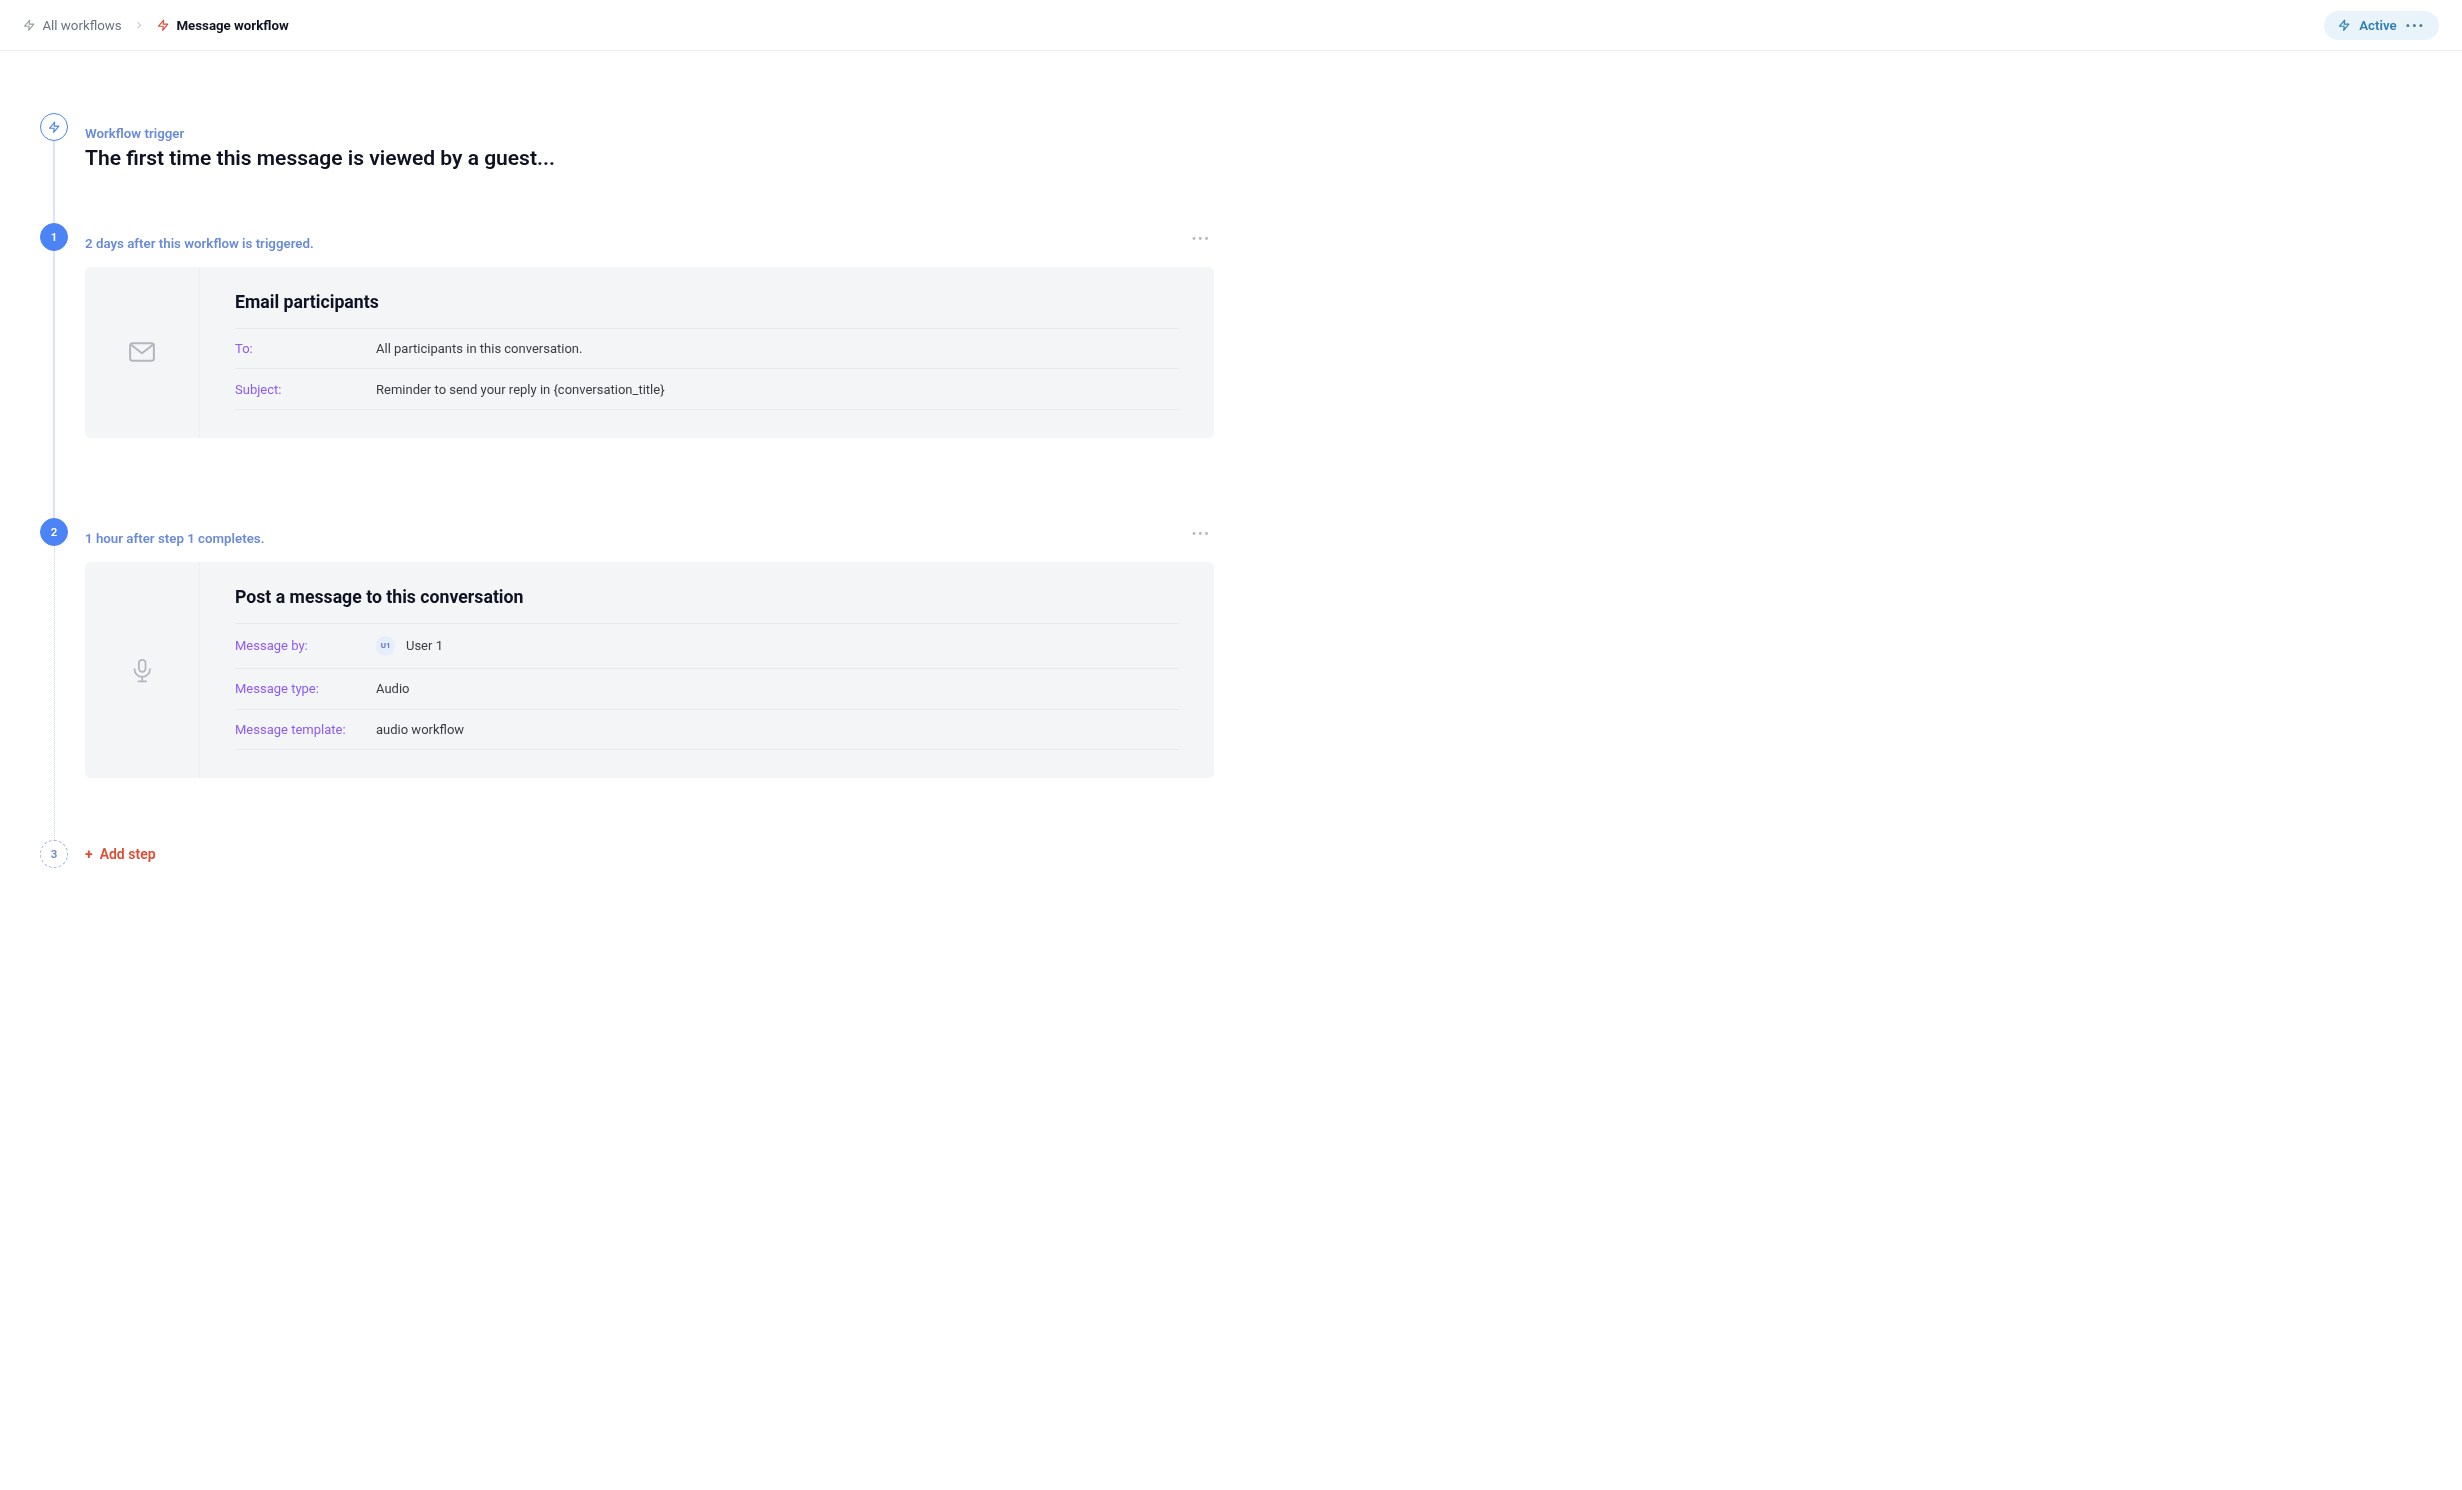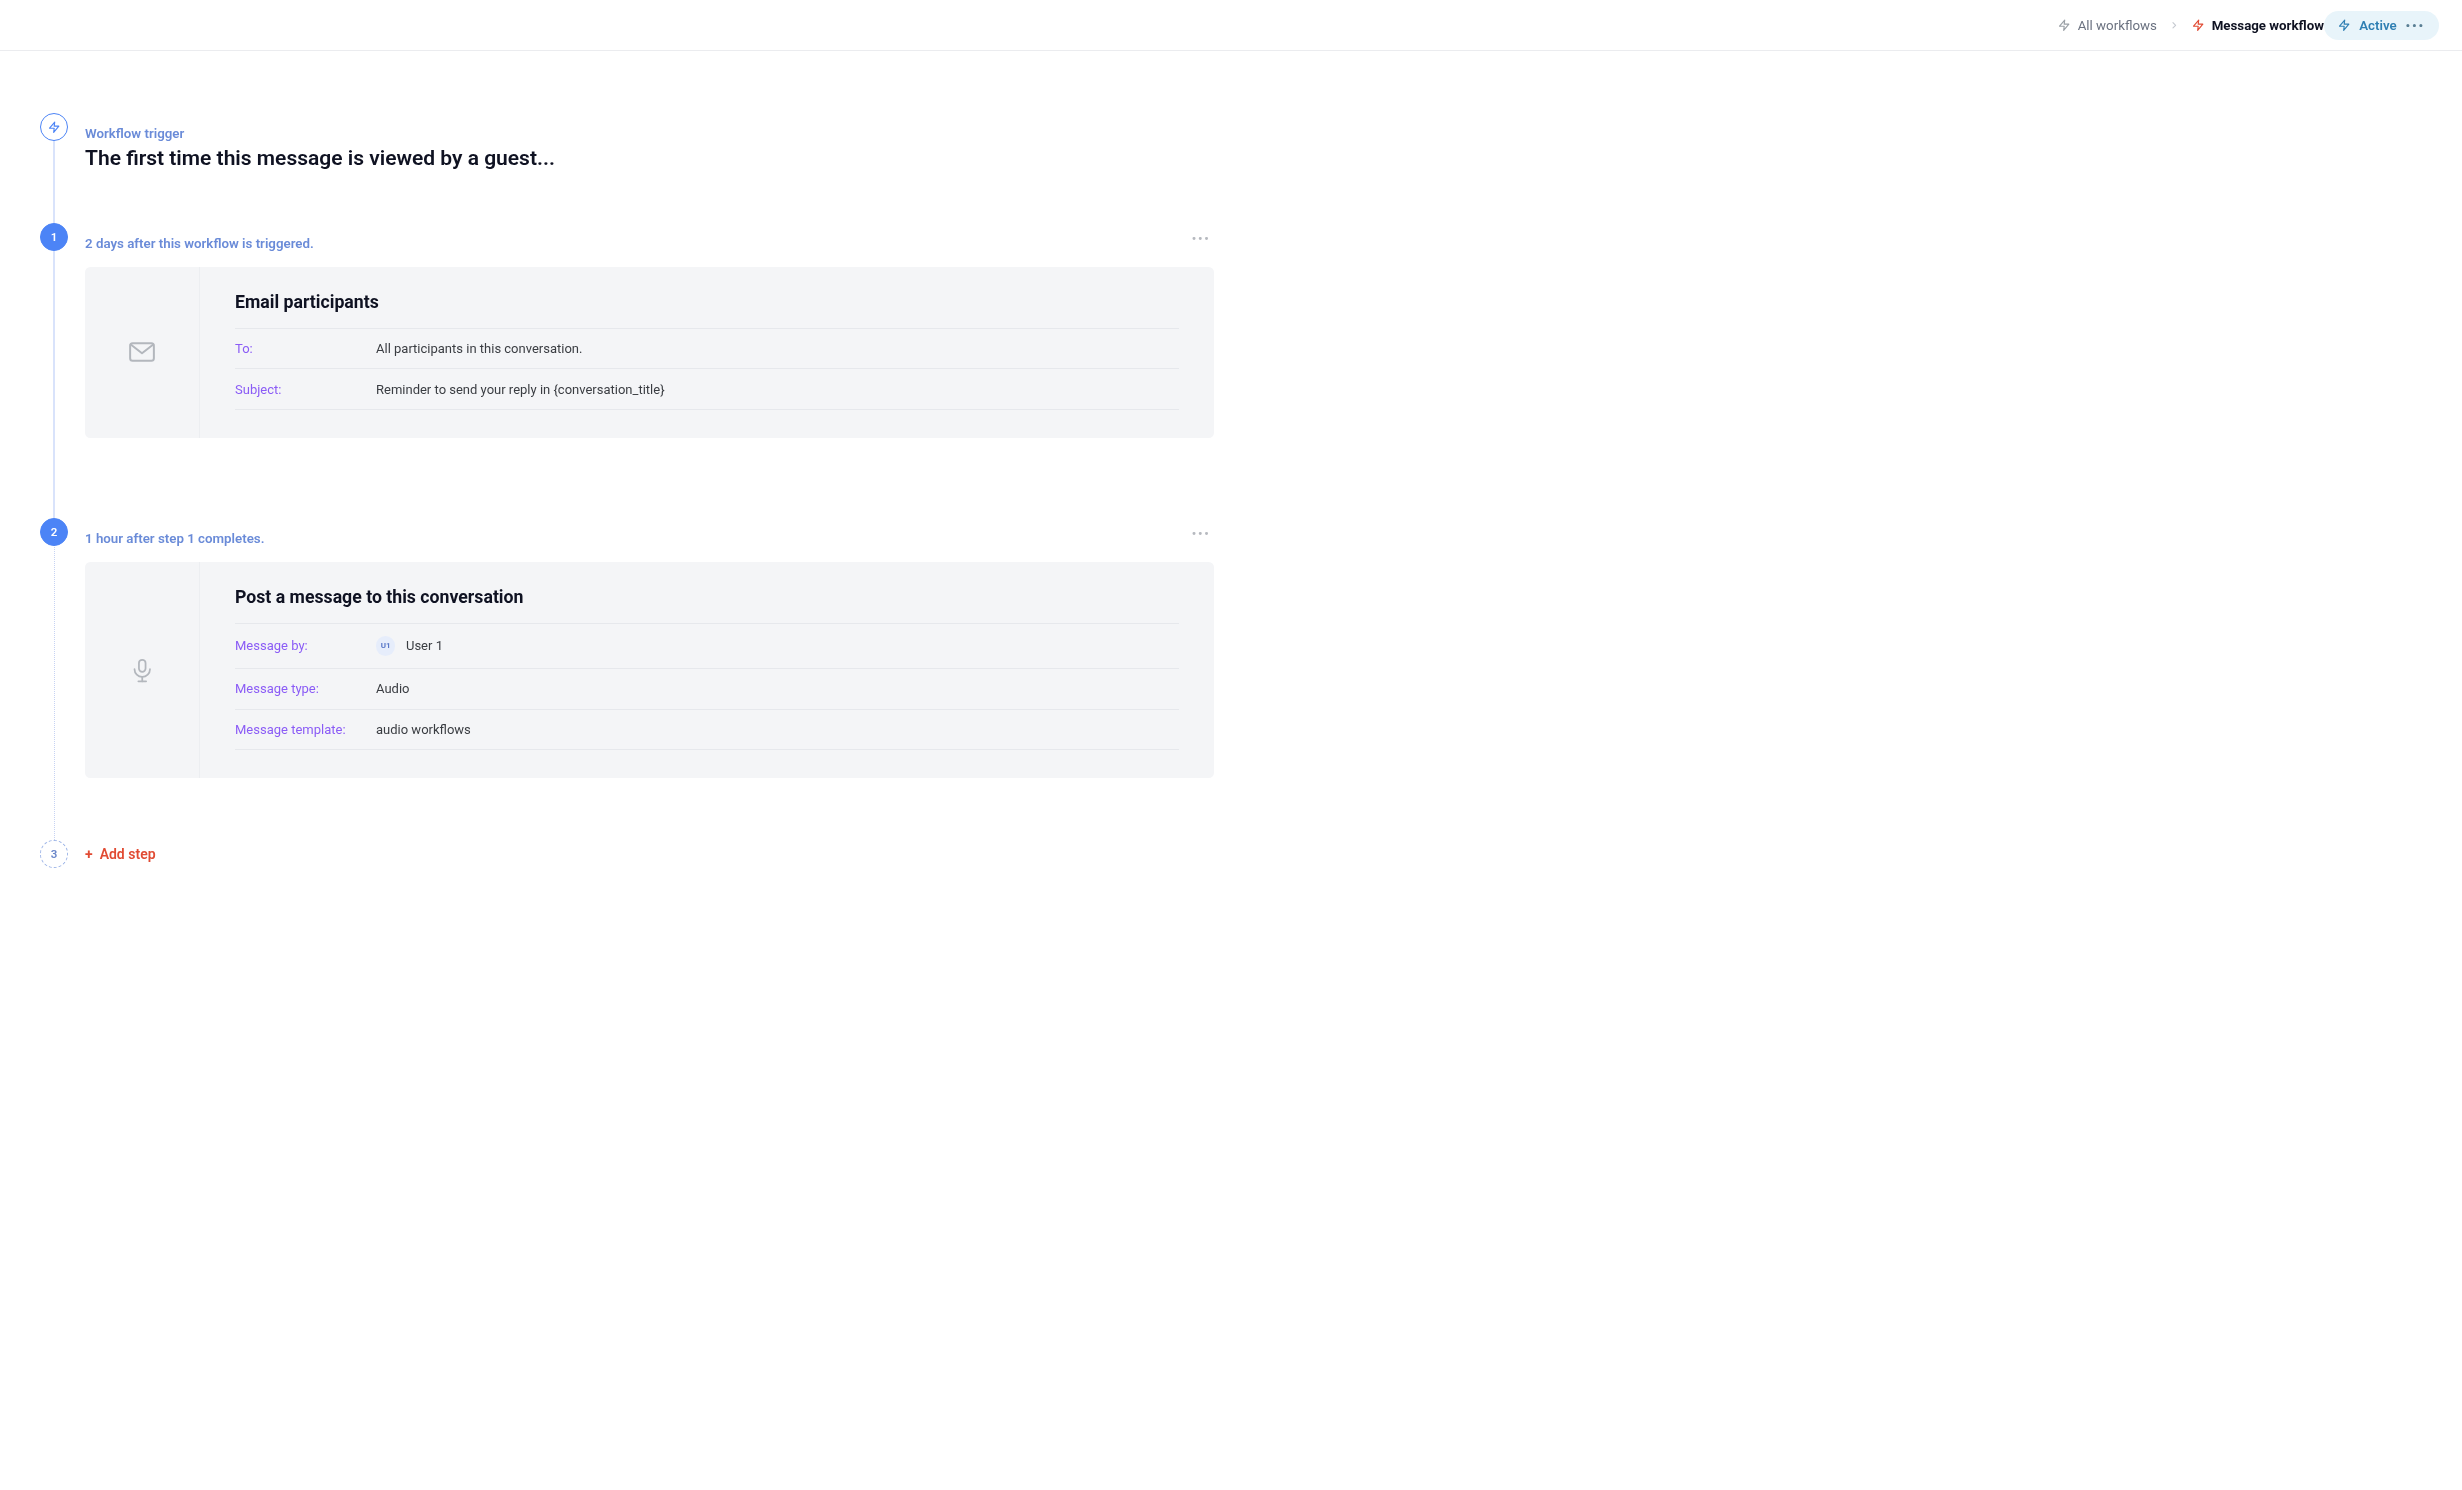--- a/index.html
+++ b/index.html
@@ -7,21 +7,21 @@
     font-family: -apple-system, BlinkMacSystemFont, "Segoe UI", Roboto, "Helvetica Neue", Arial, sans-serif;
     background: #ffffff;
     color: #1a1a1a;
     font-size: 12.4px;
   }
 
   
   .topbar {
     display: flex;
     align-items: center;
-    justify-content: flex-end;
+    justify-content: space-between;
     padding: 10.6px 23px;
     border-bottom: 0.9px solid #ebecef;
   }
   .breadcrumb {
     display: flex;
     align-items: center;
     gap: 12.4px;
     font-size: 13.3px;
   }
   .breadcrumb .crumb {
@@ -335,21 +335,21 @@
                 <span class="user-badge">U1</span>
                 <span>User 1</span>
               </div>
             </div>
             <div class="field-row">
               <div class="field-label">Message type:</div>
               <div class="field-value">Audio</div>
             </div>
             <div class="field-row">
               <div class="field-label">Message template:</div>
-              <div class="field-value">audio workflows</div>
+              <div class="field-value">audio workflow</div>
             </div>
           </div>
         </div>
       </div>
     </div>
 
     <div class="add-step-row">
       <div class="node-col">
         <div class="node-circle add">
           <span>3</span>

